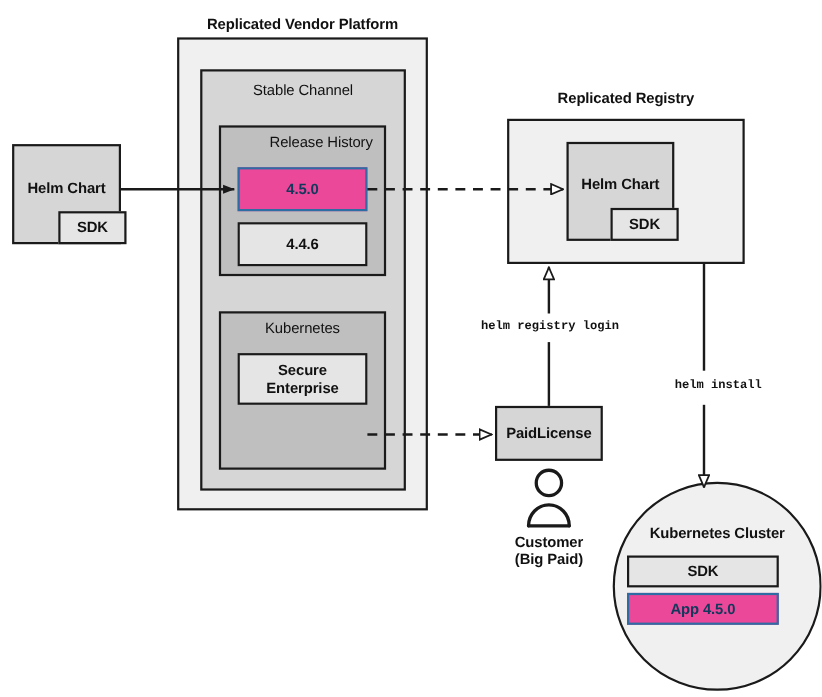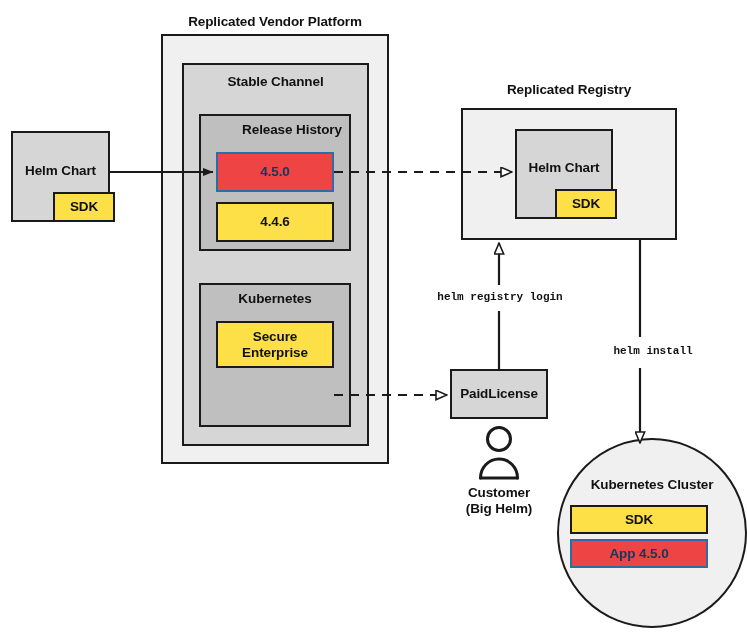--- a/index.html
+++ b/index.html
@@ -34,21 +34,21 @@
     line-height: 1.18;
     letter-spacing: -0.1px;
   }
   .label-top {
     position: absolute;
     box-sizing: border-box;
     display: flex;
     align-items: flex-start;
     justify-content: center;
     text-align: center;
-    font-weight: bold;
+    font-weight: normal;
     font-size: 13.5px;
     letter-spacing: -0.1px;
   }
   .plain-label {
     position: absolute;
     text-align: center;
     font-weight: bold;
     font-size: 13.5px;
     line-height: 1.2;
     letter-spacing: -0.1px;
@@ -59,25 +59,25 @@
     font-family: "Liberation Mono", "DejaVu Sans Mono", monospace;
     font-size: 11px;
     font-weight: bold;
     letter-spacing: 0px;
     color: #111111;
   }
   
   .fill-vendor   { background: #f0f0f0; }
   .fill-channel  { background: #d6d6d6; }
   .fill-section  { background: #bfbfbf; }
-  .fill-white    { background: #fde047; }
+  .fill-white    { background: #e5e5e5; }
   .fill-gray     { background: #d6d6d6; }
   .fill-registry { background: #f0f0f0; }
   .fill-blue {
-    background: #ef4444;
+    background: #ec4899;
     border-color: #2e6da4;
     color: #12395c;
   }
   .circle {
     position: absolute;
     box-sizing: border-box;
     border: 2px solid #1a1a1a;
     border-radius: 50%;
     background: #f0f0f0;
   }
@@ -136,21 +136,21 @@
   </div>
 
   <svg class="person" style="left:477px; top:425px;" width="44" height="56" viewBox="0 0 44 56">
     <circle cx="22" cy="14" r="11.5" fill="none" stroke="#1a1a1a" stroke-width="3"></circle>
     <path d="M 3.5 53 A 18.5 19 0 0 1 40.5 53" fill="none" stroke="#1a1a1a" stroke-width="3" stroke-linecap="round"></path>
     <line x1="3.5" y1="53" x2="40.5" y2="53" stroke="#1a1a1a" stroke-width="3" stroke-linecap="round"></line>
   </svg>
 
   <div class="plain-label" style="left:434px; top:485px; width:130px;">
     <div>Customer</div>
-    <div>(Big Helm)</div>
+    <div>(Big Paid)</div>
   </div>
 
   <div class="circle" style="left:557px; top:438px; width:190px; height:190px;"></div>
   <div class="plain-label" style="left:557px; top:477px; width:190px;">Kubernetes Cluster</div>
 
   <div class="node fill-white" style="left:570px; top:505px; width:138px; height:29px;">SDK</div>
   <div class="node fill-blue" style="left:570px; top:539px; width:138px; height:29px;">App 4.5.0</div>
 
   <div class="mono-label" style="left:385px; top:291px; width:230px;">helm registry login</div>
 

